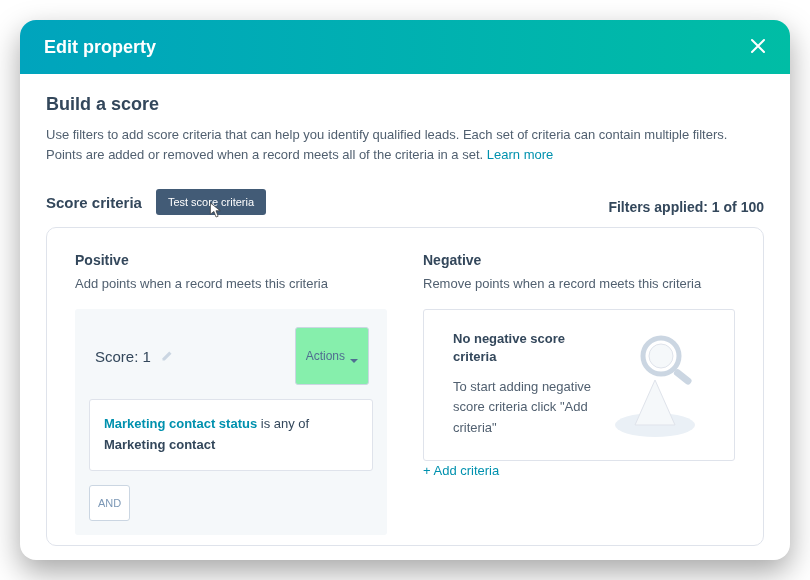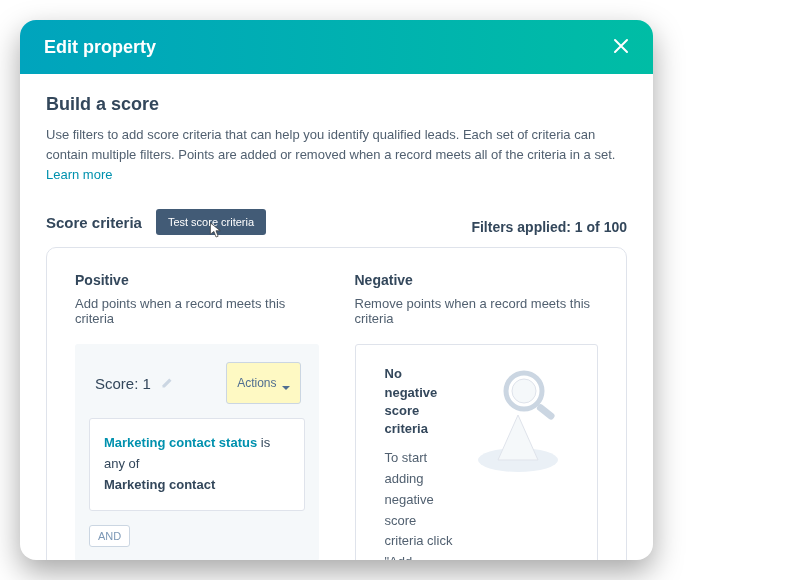--- a/index.html
+++ b/index.html
@@ -1,17 +1,17 @@
 <!DOCTYPE html>
 <html><head>
 <meta charset="utf-8">
 <style>
   * { box-sizing: border-box; margin: 0; padding: 0; }
   html, body { width: 810px; height: 580px; font-family: -apple-system, BlinkMacSystemFont, "Segoe UI", Helvetica, Arial, sans-serif; background: #fff; }
-  .frame { position: relative; width: 633px; height: 540px; margin: 20px; border-radius: 16px; overflow: hidden; box-shadow: 0 12px 30px rgba(0,0,0,0.35); background: #fff; }
+  .frame { position: relative; width: 770px; height: 540px; margin: 20px; border-radius: 16px; overflow: hidden; box-shadow: 0 12px 30px rgba(0,0,0,0.35); background: #fff; }
   .header { height: 54px; width: 100%; background: linear-gradient(90deg, #00a4bd, #00bda5); display: flex; align-items: center; justify-content: space-between; padding: 0 24px; }
   .header-title { color: #fff; font-size: 18px; font-weight: 600; }
   .close-btn { color: #fff; font-size: 22px; cursor: pointer; background: none; border: none; }
   .body { padding: 20px 26px; color: #33475b; }
   .build-title { font-size: 18px; font-weight: 600; margin-bottom: 10px; }
   .intro { font-size: 13px; line-height: 1.55; color: #516070; }
   .intro a { color: #0091ae; text-decoration: none; cursor: pointer; }
   .row-criteria { display: flex; align-items: center; margin-top: 24px; margin-bottom: 6px; }
   .score-criteria-label { font-size: 15px; font-weight: 600; color: #33475b; margin-right: 14px; }
   .test-btn { background: #425b76; color: #fff; font-size: 11px; border: none; border-radius: 3px; padding: 7px 12px; cursor: pointer; position: relative; }
@@ -19,25 +19,25 @@
   .filters-applied { margin-left: auto; font-size: 14px; font-weight: 600; color: #33475b; align-self: flex-end; padding-top: 10px; }
   .panel { border: 1px solid #dfe3eb; border-radius: 10px; margin-top: 12px; padding: 24px 28px 10px; display: flex; gap: 36px; }
   .col { flex: 1; min-width: 0; }
   .col-title { font-size: 14px; font-weight: 700; margin-bottom: 8px; color: #33475b; }
   .col-sub { font-size: 13px; color: #516070; margin-bottom: 18px; }
   .card-outer { background: #f5f8fa; border-radius: 3px; padding: 14px 14px 0 14px; }
   .score-row { display: flex; align-items: center; justify-content: space-between; padding: 4px 4px 14px 6px; }
   .score-label { font-size: 15px; color: #33475b; }
   .score-label .val { }
   .pencil { margin-left: 6px; color: #cbd6e2; font-size: 13px; cursor: pointer; }
-  .actions-btn { background: #fef9c3; border: 1px solid #cbd6e2; color: #506e91; font-size: 12px; padding: 13px 10px; border-radius: 3px; cursor: pointer; display: inline-flex; align-items: flex-end; gap: 5px; }
+  .actions-btn { background: #86efac; border: 1px solid #cbd6e2; color: #506e91; font-size: 12px; padding: 21px 10px; border-radius: 3px; cursor: pointer; display: inline-flex; align-items: flex-end; gap: 5px; }
   .filter-card { background: #fff; border: 1px solid #dfe3eb; border-radius: 3px; padding: 14px 14px; font-size: 13px; color: #33475b; line-height: 1.6; }
   .filter-card .prop { color: #0091ae; font-weight: 600; }
   .filter-card .val2 { font-weight: 700; }
-  .and-chip { display: inline-block; margin: 14px 0 14px 0; border: 1px solid #cbd6e2; background: #fff; color: #7c98b6; font-size: 11px; padding: 4px 8px; border-radius: 3px; cursor: pointer; }
+  .and-chip { display: inline-block; margin: 14px 0 14px 0; border: 1px solid #cbd6e2; background: #fff; color: #7c98b6; font-size: 11px; padding: 11px 8px; border-radius: 3px; cursor: pointer; }
   .neg-card { border: 1px solid #dfe3eb; border-radius: 3px; padding: 20px 29px; display: flex; gap: 12px; }
   .neg-left { flex: 1; }
   .neg-title { font-weight: 700; font-size: 13px; margin-bottom: 10px; line-height: 1.4; }
   .neg-desc { font-size: 13px; color: #516070; line-height: 1.6; }
   .neg-ill { width: 100px; flex-shrink: 0; display: flex; align-items: flex-start; justify-content: center; }
   .add-link { color: #0091ae; font-size: 13px; font-weight: 500; display: inline-block; cursor: pointer; }
   .caret-down { display: inline-block; width: 0; height: 0; border-left: 4px solid transparent; border-right: 4px solid transparent; border-top: 4px solid #506e91; }
 </style>
 </head>
 <body>

